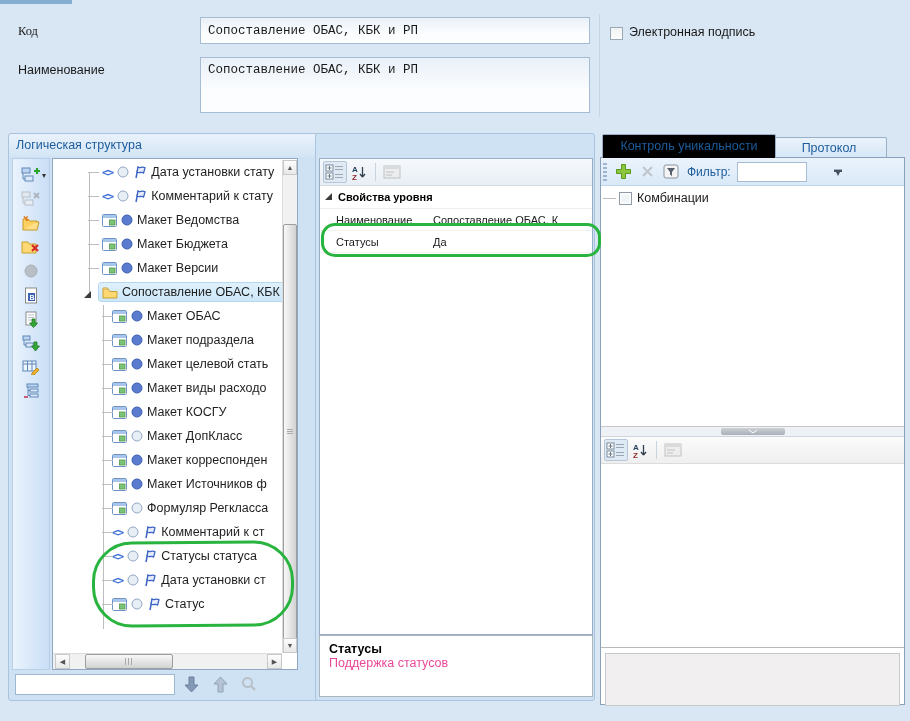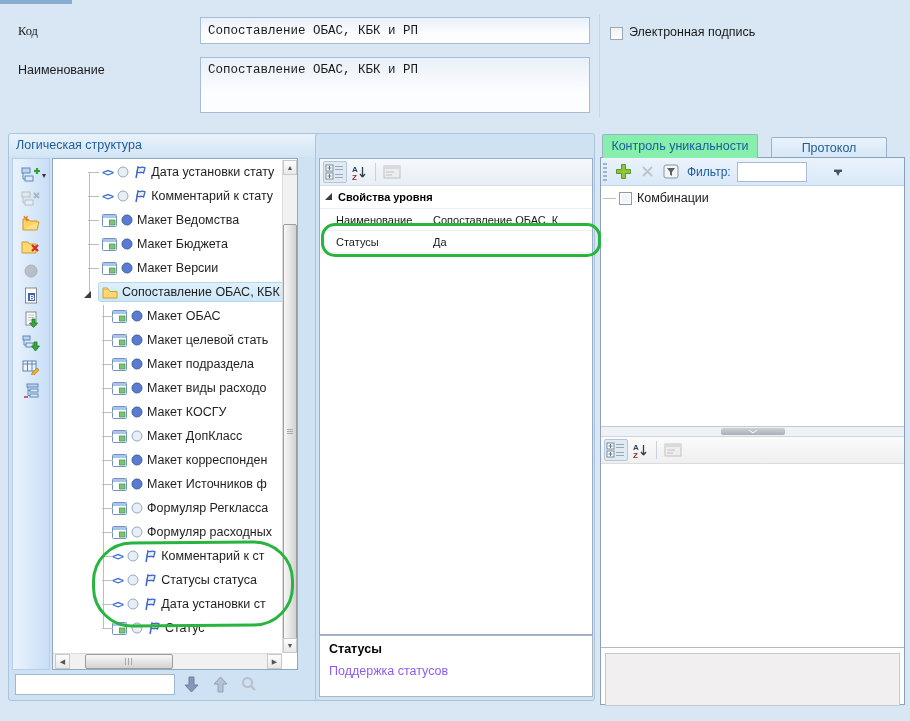--- a/index.html
+++ b/index.html
@@ -85,26 +85,26 @@
   .tb-sep{width:1px;height:18px;background:#c9d3dd;margin:0 4px;}
   .prop-grid{font-size:11px;}
   .prop-cat{display:flex;align-items:center;height:22px;font-weight:bold;color:#000;border-bottom:1px solid #ededed;}
   .prop-cat .expander2{margin:0 5px 0 4px;}
   .prop-row{display:flex;height:21px;align-items:center;border-bottom:1px solid #f0f0f0;}
   .prop-name{width:97px;padding-left:16px;color:#1a1a1a;flex:none;}
   .prop-value{color:#1a1a1a;}
   .desc-box{position:absolute;left:3px;bottom:3px;width:274px;height:62px;background:#fff;
             border:1px solid #aeb6bd;box-sizing:border-box;padding:6px 9px;}
   .desc-title{font-weight:bold;font-size:12.5px;color:#000;}
-  .desc-text{margin-top:8px;color:#8b5cf6;font-size:12.5px;}
+  .desc-text{margin-top:0;color:#ec4899;font-size:12.5px;}
 
   
   .tab{position:absolute;box-sizing:border-box;text-align:center;color:#1b5c9b;font-size:12.5px;
        border:1px solid #9ab0c8;border-bottom:none;border-radius:2px 2px 0 0;cursor:default;}
-  .tab.active{left:602px;top:134px;width:156px;height:24px;line-height:23px;background:#86efac;z-index:3;}
+  .tab.active{left:602px;top:134px;width:174px;height:24px;line-height:23px;background:#000000;z-index:3;}
   .tab.inactive{left:771px;top:137px;width:116px;height:21px;line-height:20px;
                 background:linear-gradient(#eaf3fc,#d5e6f6);}
   .right-box{position:absolute;left:600px;top:157px;width:305px;height:548px;background:#fff;
              border:1px solid #8ba1b9;box-sizing:border-box;z-index:2;}
   .rtoolbar{height:27px;background:linear-gradient(#ebf3fc,#d9e9f8);border-bottom:1px solid #c0d4e8;
             display:flex;align-items:center;position:relative;}
   .tb-grip{width:4px;height:18px;margin:0 4px 0 2px;
            background:repeating-linear-gradient(#9db4cc 0 2px,transparent 2px 4px);}
   .rtb-btn{width:24px;height:22px;display:flex;align-items:center;justify-content:center;}
   .filter-label{color:#1b5c9b;font-size:12px;margin:0 6px 0 4px;}
@@ -321,46 +321,46 @@
           <div class="tree-row lvl1">
             <span class="row-inner">
               <svg width="15" height="13" viewBox="0 0 15 13">
                 <rect x="0.5" y="0.5" width="14" height="12" rx="1" fill="#fff" stroke="#6f93c4"></rect>
                 <rect x="1" y="1" width="13" height="3" fill="#a8c6ea"></rect>
                 <rect x="7.5" y="6" width="5.5" height="5" fill="#7cc576" stroke="#4e9a48" stroke-width="0.8"></rect>
               </svg>
               <svg width="12" height="12">
                 <circle cx="6" cy="6" r="5" fill="#5b7bd0" stroke="#3f5fae"></circle>
               </svg>
+              <span class="t-label">Макет подраздела</span>
+            </span>
+          </div>
+          <div class="tree-row lvl1">
+            <span class="row-inner">
+              <svg width="15" height="13" viewBox="0 0 15 13">
+                <rect x="0.5" y="0.5" width="14" height="12" rx="1" fill="#fff" stroke="#6f93c4"></rect>
+                <rect x="1" y="1" width="13" height="3" fill="#a8c6ea"></rect>
+                <rect x="7.5" y="6" width="5.5" height="5" fill="#7cc576" stroke="#4e9a48" stroke-width="0.8"></rect>
+              </svg>
+              <svg width="12" height="12">
+                <circle cx="6" cy="6" r="5" fill="#5b7bd0" stroke="#3f5fae"></circle>
+              </svg>
               <span class="t-label">Макет целевой стать</span>
             </span>
           </div>
           <div class="tree-row lvl1">
             <span class="row-inner">
               <svg width="15" height="13" viewBox="0 0 15 13">
                 <rect x="0.5" y="0.5" width="14" height="12" rx="1" fill="#fff" stroke="#6f93c4"></rect>
                 <rect x="1" y="1" width="13" height="3" fill="#a8c6ea"></rect>
                 <rect x="7.5" y="6" width="5.5" height="5" fill="#7cc576" stroke="#4e9a48" stroke-width="0.8"></rect>
               </svg>
               <svg width="12" height="12">
                 <circle cx="6" cy="6" r="5" fill="#5b7bd0" stroke="#3f5fae"></circle>
               </svg>
-              <span class="t-label">Макет подраздела</span>
-            </span>
-          </div>
-          <div class="tree-row lvl1">
-            <span class="row-inner">
-              <svg width="15" height="13" viewBox="0 0 15 13">
-                <rect x="0.5" y="0.5" width="14" height="12" rx="1" fill="#fff" stroke="#6f93c4"></rect>
-                <rect x="1" y="1" width="13" height="3" fill="#a8c6ea"></rect>
-                <rect x="7.5" y="6" width="5.5" height="5" fill="#7cc576" stroke="#4e9a48" stroke-width="0.8"></rect>
-              </svg>
-              <svg width="12" height="12">
-                <circle cx="6" cy="6" r="5" fill="#5b7bd0" stroke="#3f5fae"></circle>
-              </svg>
               <span class="t-label">Макет виды расходо</span>
             </span>
           </div>
           <div class="tree-row lvl1">
             <span class="row-inner">
               <svg width="15" height="13" viewBox="0 0 15 13">
                 <rect x="0.5" y="0.5" width="14" height="12" rx="1" fill="#fff" stroke="#6f93c4"></rect>
                 <rect x="1" y="1" width="13" height="3" fill="#a8c6ea"></rect>
                 <rect x="7.5" y="6" width="5.5" height="5" fill="#7cc576" stroke="#4e9a48" stroke-width="0.8"></rect>
               </svg>
@@ -413,33 +413,20 @@
             <span class="row-inner">
               <svg width="15" height="13" viewBox="0 0 15 13">
                 <rect x="0.5" y="0.5" width="14" height="12" rx="1" fill="#fff" stroke="#6f93c4"></rect>
                 <rect x="1" y="1" width="13" height="3" fill="#a8c6ea"></rect>
                 <rect x="7.5" y="6" width="5.5" height="5" fill="#7cc576" stroke="#4e9a48" stroke-width="0.8"></rect>
               </svg>
               <svg width="12" height="12">
                 <circle cx="6" cy="6" r="5" fill="#e7eef6" stroke="#93a9c4"></circle>
               </svg>
               <span class="t-label">Формуляр Регкласса</span>
-            </span>
-          </div>
-          <div class="tree-row lvl1">
-            <span class="row-inner">
-              <svg width="15" height="13" viewBox="0 0 15 13">
-                <rect x="0.5" y="0.5" width="14" height="12" rx="1" fill="#fff" stroke="#6f93c4"></rect>
-                <rect x="1" y="1" width="13" height="3" fill="#a8c6ea"></rect>
-                <rect x="7.5" y="6" width="5.5" height="5" fill="#7cc576" stroke="#4e9a48" stroke-width="0.8"></rect>
-              </svg>
-              <svg width="12" height="12">
-                <circle cx="6" cy="6" r="5" fill="#e7eef6" stroke="#93a9c4"></circle>
-              </svg>
-              <span class="t-label">Формуляр расходных</span>
             </span>
           </div>
           <div class="tree-row lvl1">
             <span class="row-inner">
               <span class="xml-glyph">&lt;&gt;</span>
               <svg width="12" height="12">
                 <circle cx="6" cy="6" r="5" fill="#e7eef6" stroke="#93a9c4"></circle>
               </svg>
               <svg width="14" height="14" viewBox="0 0 14 14">
                 <path d="M3 13 L5.2 2" stroke="#3b63c4" stroke-width="1.5" fill="none"></path>

